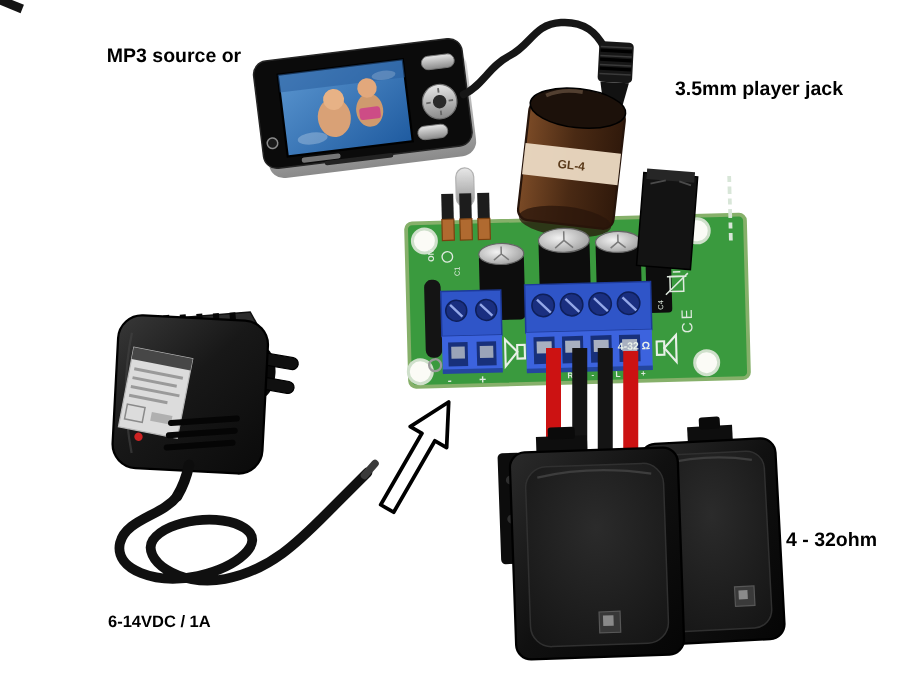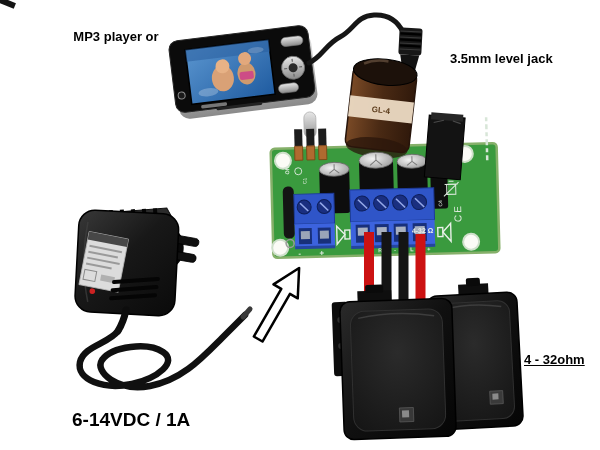--- a/index.html
+++ b/index.html
@@ -2,22 +2,22 @@
 <html><head>
 <meta charset="utf-8">
 <style>
   html,body{margin:0;padding:0;background:#fff;}
   .canvas{position:relative;width:600px;height:450px;background:#ffffff;overflow:hidden;
           font-family:"Liberation Sans",sans-serif;}
   .canvas svg{position:absolute;left:0;top:0;}
   .lbl{position:absolute;font-weight:bold;color:#000;white-space:nowrap;}
   #label-source{left:53px;top:28px;width:126px;text-align:center;font-size:13px;line-height:17px;white-space:normal;}
   #label-jack{left:450px;top:51px;font-size:13px;}
-  #label-impedance{left:524px;top:352px;font-size:13px;text-decoration:underline;}
-  #label-power{left:72px;top:409px;font-size:19px;}
+  #label-impedance{left:524px;top:352px;font-size:13px;}
+  #label-power{left:72px;top:409px;font-size:11px;}
 </style>
 </head>
 <body>
 
 <div class="canvas">
 
 <svg width="600" height="450" viewBox="0 0 600 450">
   <defs>
     <linearGradient id="gMetal" x1="0" y1="0" x2="0" y2="1">
       <stop offset="0" stop-color="#e6e6e6"></stop>
@@ -279,18 +279,18 @@
 
   <path d="M126,310 C124,320 121,326 118,331" fill="none" stroke="#0d0d0d" stroke-width="7" stroke-linecap="round"></path>
   <path d="M118,331 C108,344 84,346 80,362 C76,380 104,390 132,384 C158,378 178,362 163,352
            C148,342 112,346 102,360 C94,372 118,392 150,386 C182,380 202,358 222,338 C231,329 238,322 245,315" fill="none" stroke="#101010" stroke-width="6.5" stroke-linecap="round" stroke-linejoin="round"></path>
   <path d="M243,317 L250,309" stroke="#3a3a3a" stroke-width="5" stroke-linecap="round"></path>
 
   <path d="M0,9 L55,9 L55,0 L82,14 L55,28 L55,19 L0,19 Z" transform="translate(246,332) rotate(-60)" fill="#ffffff" stroke="#000000" stroke-width="2.5" stroke-linejoin="round"></path>
 </svg>
 
   <div class="lbl" id="label-source">
-    <span>MP3 player or</span><br>
+    <span>MP3 source or</span><br>
   </div>
-  <div class="lbl" id="label-jack">3.5mm level jack</div>
+  <div class="lbl" id="label-jack">3.5mm player jack</div>
   <div class="lbl" id="label-impedance">4 - 32ohm</div>
   <div class="lbl" id="label-power">6-14VDC / 1A</div>
 </div>
 
 </body></html>

